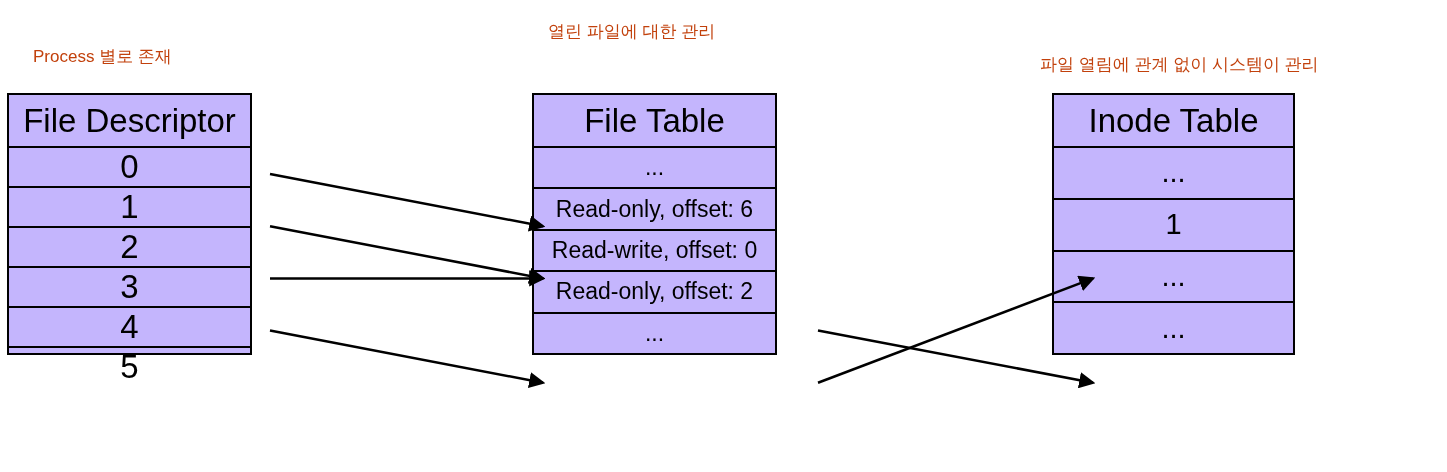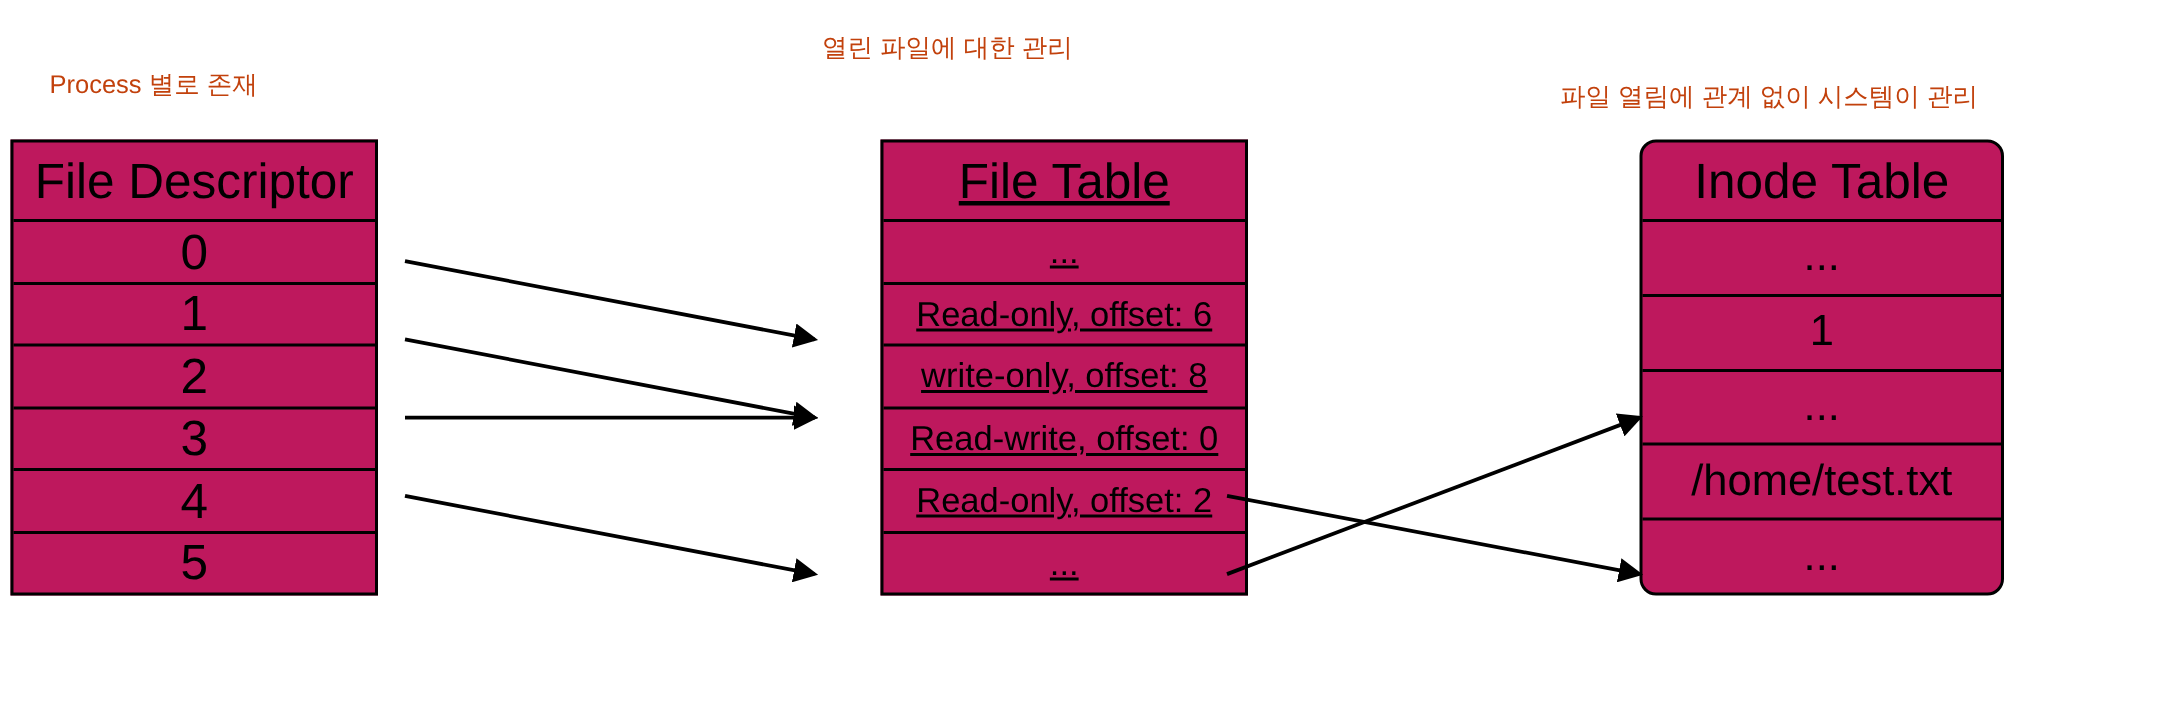--- a/index.html
+++ b/index.html
@@ -21,29 +21,29 @@
     color: #c2410c;
     white-space: nowrap;
   }
   #cap-fd    { left: 33px;   top: 42px;  line-height: 30px; }
   #cap-file  { left: 548px;  top: 14px;  }
   #cap-inode { left: 1040px; top: 50px;  line-height: 30px; }
 
   .table {
     position: absolute;
     top: 93px;
-    height: 304px;
+    height: 262px;
     border: 2px solid #000000;
-    background: #be185d;
+    background: #c4b5fd;
     display: flex;
     flex-direction: column;
   }
   #t-fd    { left: 7px;    width: 245px; }
-  #t-file  { left: 587px;  width: 245px; text-decoration: underline; }
-  #t-inode { left: 1093px; width: 243px; border-radius: 11px; }
+  #t-file  { left: 532px;  width: 245px; }
+  #t-inode { left: 1052px; width: 243px; }
 
   .header {
     height: 53px;
     flex: 0 0 53px;
     display: flex;
     align-items: center;
     justify-content: center;
     font-size: 33px;
     border-bottom: 2px solid #000000;
     white-space: nowrap;
@@ -94,34 +94,32 @@
         <div class="row fd-row">4</div>
         <div class="row fd-row">5</div>
       </div>
   </div>
 
   <div class="table" id="t-file">
     <div class="header">File Table</div>
     <div class="rows">
         <div class="row file-row">...</div>
         <div class="row file-row">Read-only, offset: 6</div>
-        <div class="row file-row">write-only, offset: 8</div>
         <div class="row file-row">Read-write, offset: 0</div>
         <div class="row file-row">Read-only, offset: 2</div>
         <div class="row file-row">...</div>
       </div>
   </div>
 
   <div class="table" id="t-inode">
     <div class="header">Inode Table</div>
     <div class="rows">
         <div class="row inode-row">...</div>
         <div class="row inode-row">1</div>
         <div class="row inode-row">...</div>
-        <div class="row inode-row">/home/test.txt</div>
         <div class="row inode-row">...</div>
       </div>
   </div>
 
   <svg id="arrows" viewBox="0 0 1447 472" xmlns="http://www.w3.org/2000/svg">
     <defs>
       <marker id="ah" viewBox="0 0 10 10" refX="8.5" refY="5" markerWidth="6.5" markerHeight="6.5" orient="auto-start-reverse">
         <path d="M 0 0 L 10 5 L 0 10 z"></path>
       </marker>
     </defs>

